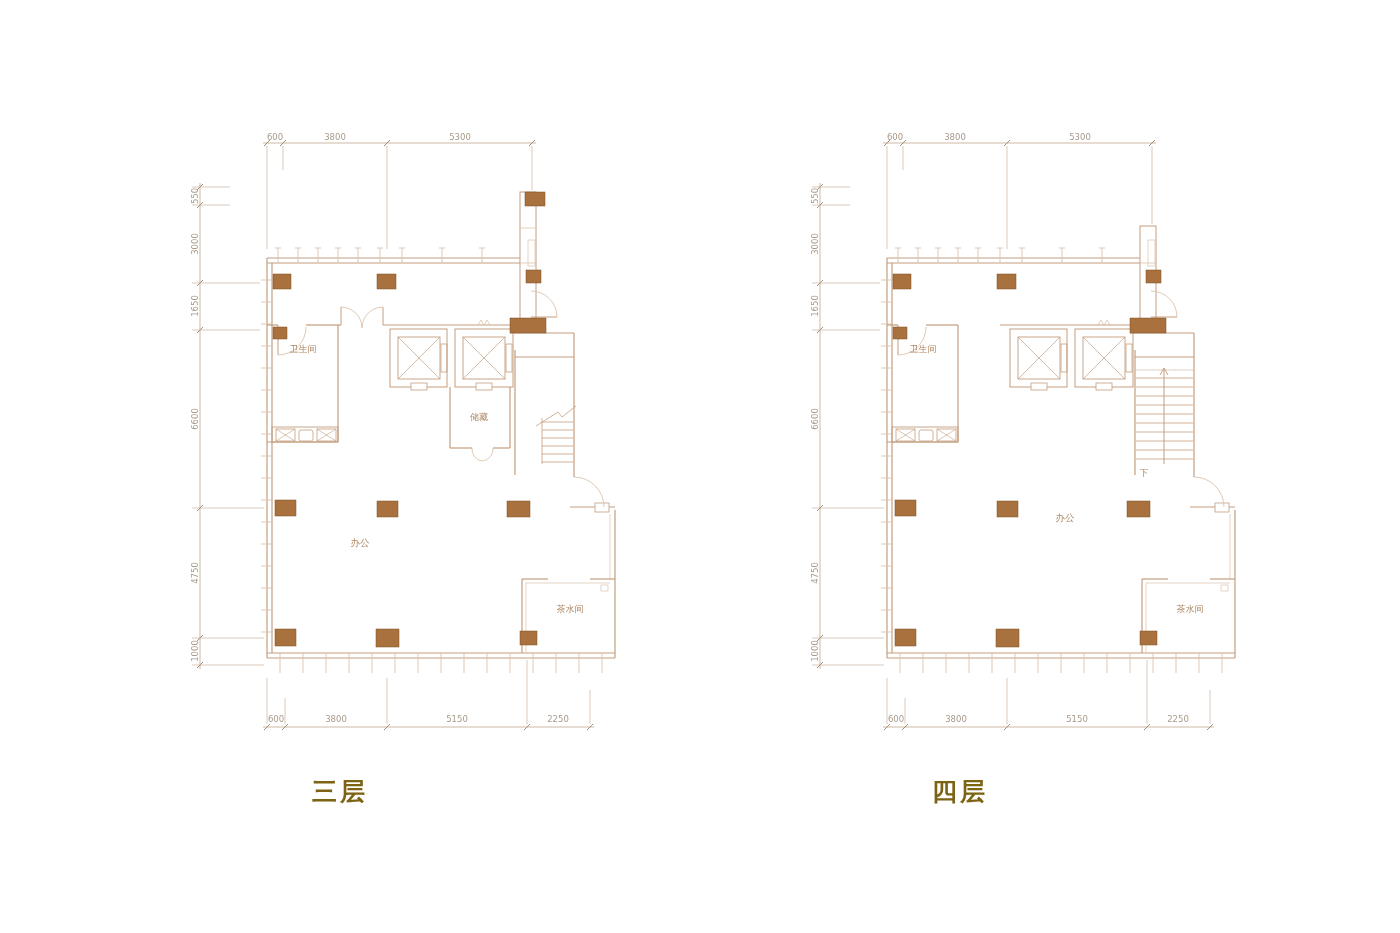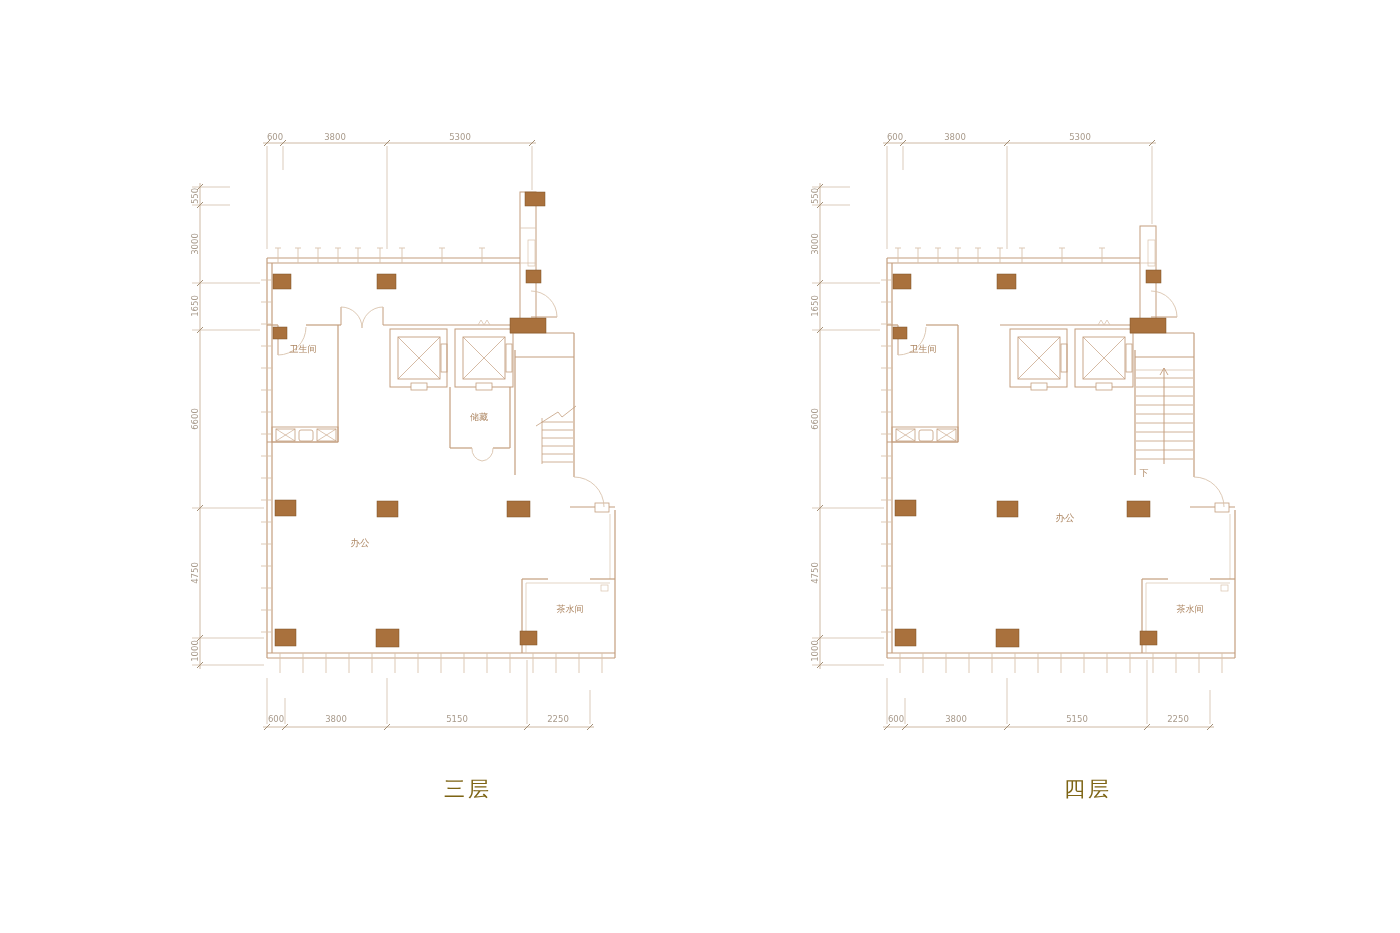--- a/index.html
+++ b/index.html
@@ -1,21 +1,21 @@
 <!DOCTYPE html>
 <html><head>
 <meta charset="utf-8">
 <style>
   html,body{margin:0;padding:0;background:#ffffff;}
   .canvas{position:relative;width:1400px;height:933px;background:#ffffff;overflow:hidden;
           font-family:"DejaVu Sans",sans-serif;}
   .plan{position:absolute;width:500px;height:700px;}
   .plan svg{position:absolute;left:0;top:0;}
-  .plan-title{position:absolute;left:122px;top:645px;width:180px;text-align:right;
-              font-size:21px;color:#7d6414;letter-spacing:3px;font-weight:400;}
+  .plan-title{position:absolute;left:122px;top:645px;width:180px;text-align:left;
+              font-size:25px;color:#7d6414;letter-spacing:3px;font-weight:700;}
 </style>
 </head>
 <body>
 
 <div class="canvas">
   <section class="plan" style="left:190px;top:130px">
     <svg id="svg-plan-0" width="500" height="700" viewBox="0 0 500 700">
         <g>
           <line x1="73" y1="13" x2="346" y2="13" stroke="#c2a78d" stroke-width="0.8"></line>
           <line x1="74" y1="16" x2="80" y2="10" stroke="#9a8368" stroke-width="0.9"></line>

